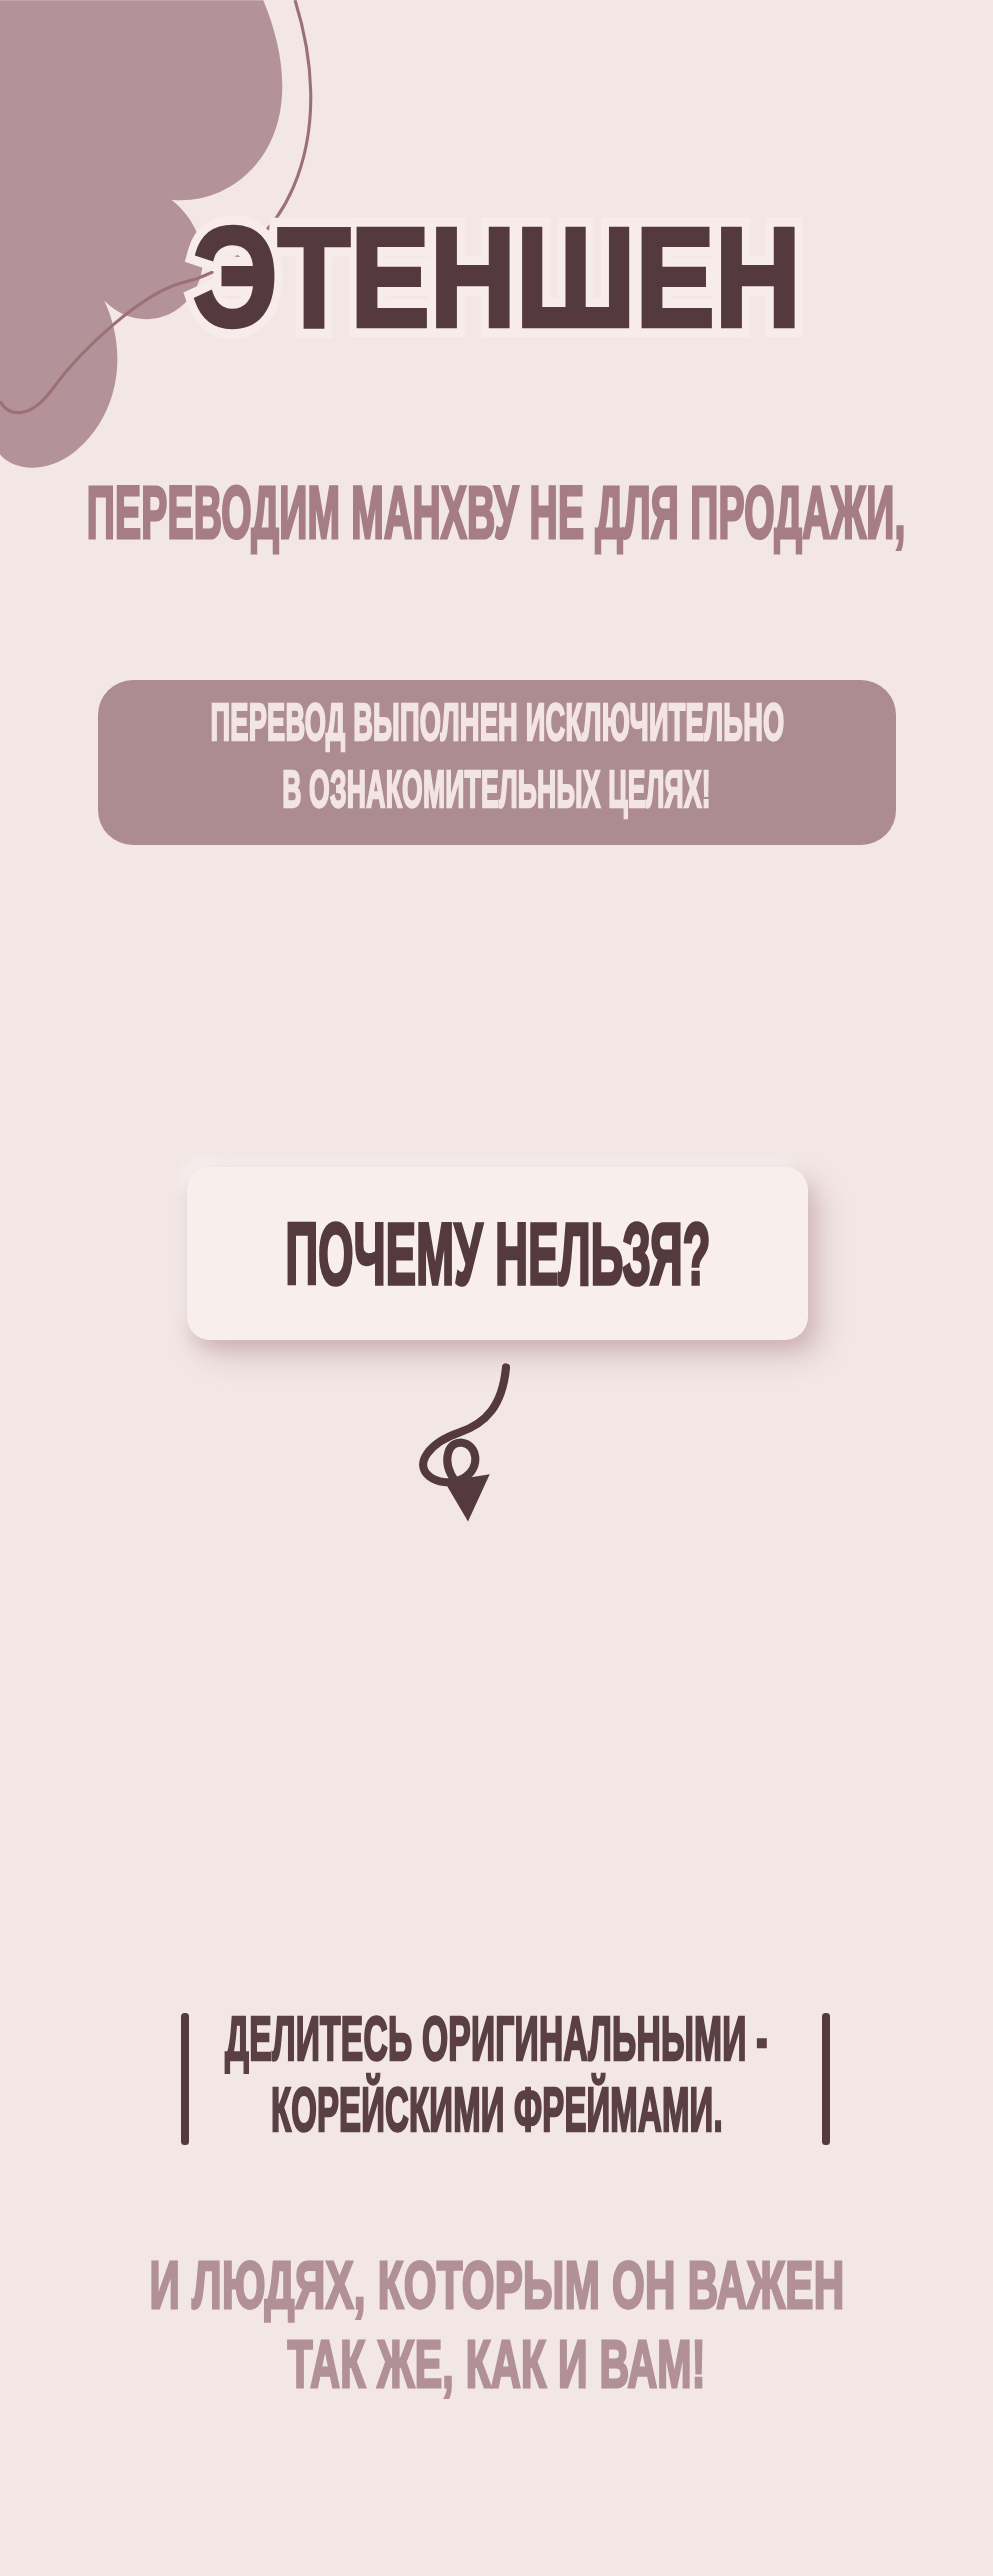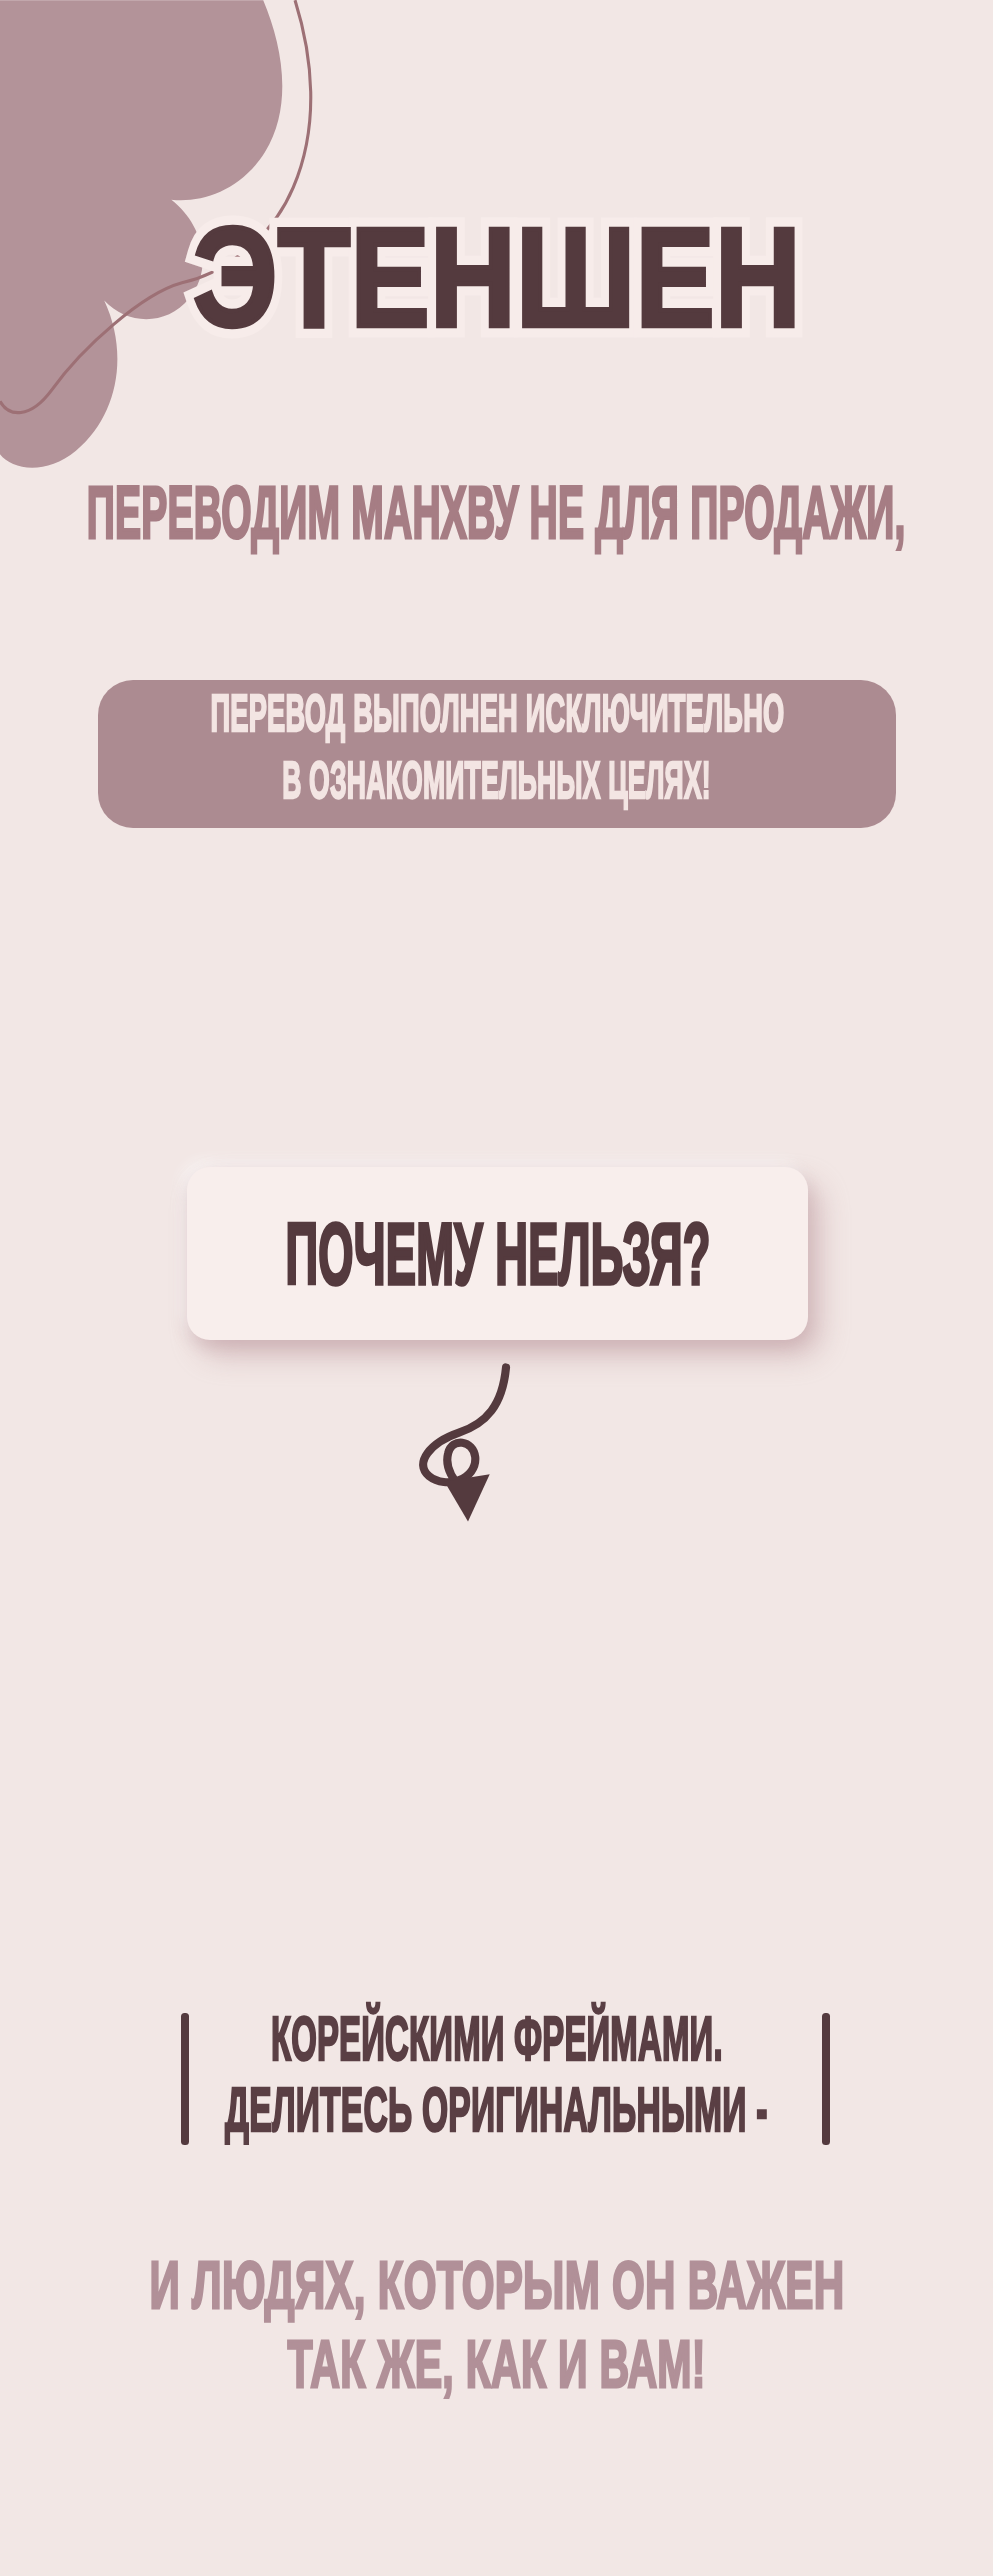--- a/index.html
+++ b/index.html
@@ -27,21 +27,21 @@
   .f-box{font-size:52px;}
   .f-req{font-size:50px;}
   .f-why{font-size:87px;color:#543a3e;-webkit-text-stroke:3.7px currentColor;}
   .f-risk{font-size:55px;}
   .f-share{font-size:56px;}
   .f-quote{font-size:63px;-webkit-text-stroke-width:2.6px;}
   .f-footer{font-size:66px;}
   .title-outline{color:#543a3e;-webkit-text-stroke:23px #f7ecea;z-index:1;}
   .title-solid{color:#543a3e;-webkit-text-stroke:4.4px currentColor;z-index:2;}
   .notice-box{
-    position:absolute;left:98px;top:680px;width:798px;height:148px;
+    position:absolute;left:98px;top:680px;width:798px;height:165px;
     background:#ac8b91;border-radius:35px;
     display:flex;flex-direction:column;justify-content:center;
   }
   .why-card{
     position:absolute;left:187px;top:1167px;width:621px;height:173px;
     background:#f8eeec;border-radius:23px;
     display:flex;justify-content:center;align-items:center;
     box-shadow:12.4px 16px 28px rgba(181,142,148,0.45),
                0 5.3px 16px rgba(181,142,148,0.30),
                -5.3px -5.3px 12.4px rgba(255,255,255,0.65);
@@ -109,24 +109,24 @@
       <path d="M44 132 L94 124 L70 176 Z" fill="#543a3e"></path>
     </svg>
   </div>
 
 
 
   <div class="quote-bar" style="left:181px"></div>
   <div class="quote-bar" style="left:822px"></div>
   <div class="para" style="top:2007px">
     <div class="pline" style="height:71px">
-      <span class="fit f-quote c-dark" style="transform: scaleX(0.522006);">КОРЕЙСКИМИ ФРЕЙМАМИ.</span>
+      <span class="fit f-quote c-dark" style="transform: scaleX(0.533566);">ДЕЛИТЕСЬ ОРИГИНАЛЬНЫМИ -</span>
     </div>
     <div class="pline" style="height:71px">
-      <span class="fit f-quote c-dark" style="transform: scaleX(0.533566);">ДЕЛИТЕСЬ ОРИГИНАЛЬНЫМИ -</span>
+      <span class="fit f-quote c-dark" style="transform: scaleX(0.522006);">КОРЕЙСКИМИ ФРЕЙМАМИ.</span>
     </div>
   </div>
 
   <div class="para" style="top:2252px">
     <div class="pline" style="height:79px">
       <span class="fit f-footer c-footer" style="transform: scaleX(0.638642);">И ЛЮДЯХ, КОТОРЫМ ОН ВАЖЕН</span>
     </div>
     <div class="pline" style="height:79px">
       <span class="fit f-footer c-footer" style="transform: scaleX(0.623037);">ТАК ЖЕ, КАК И ВАМ!</span>
     </div>

